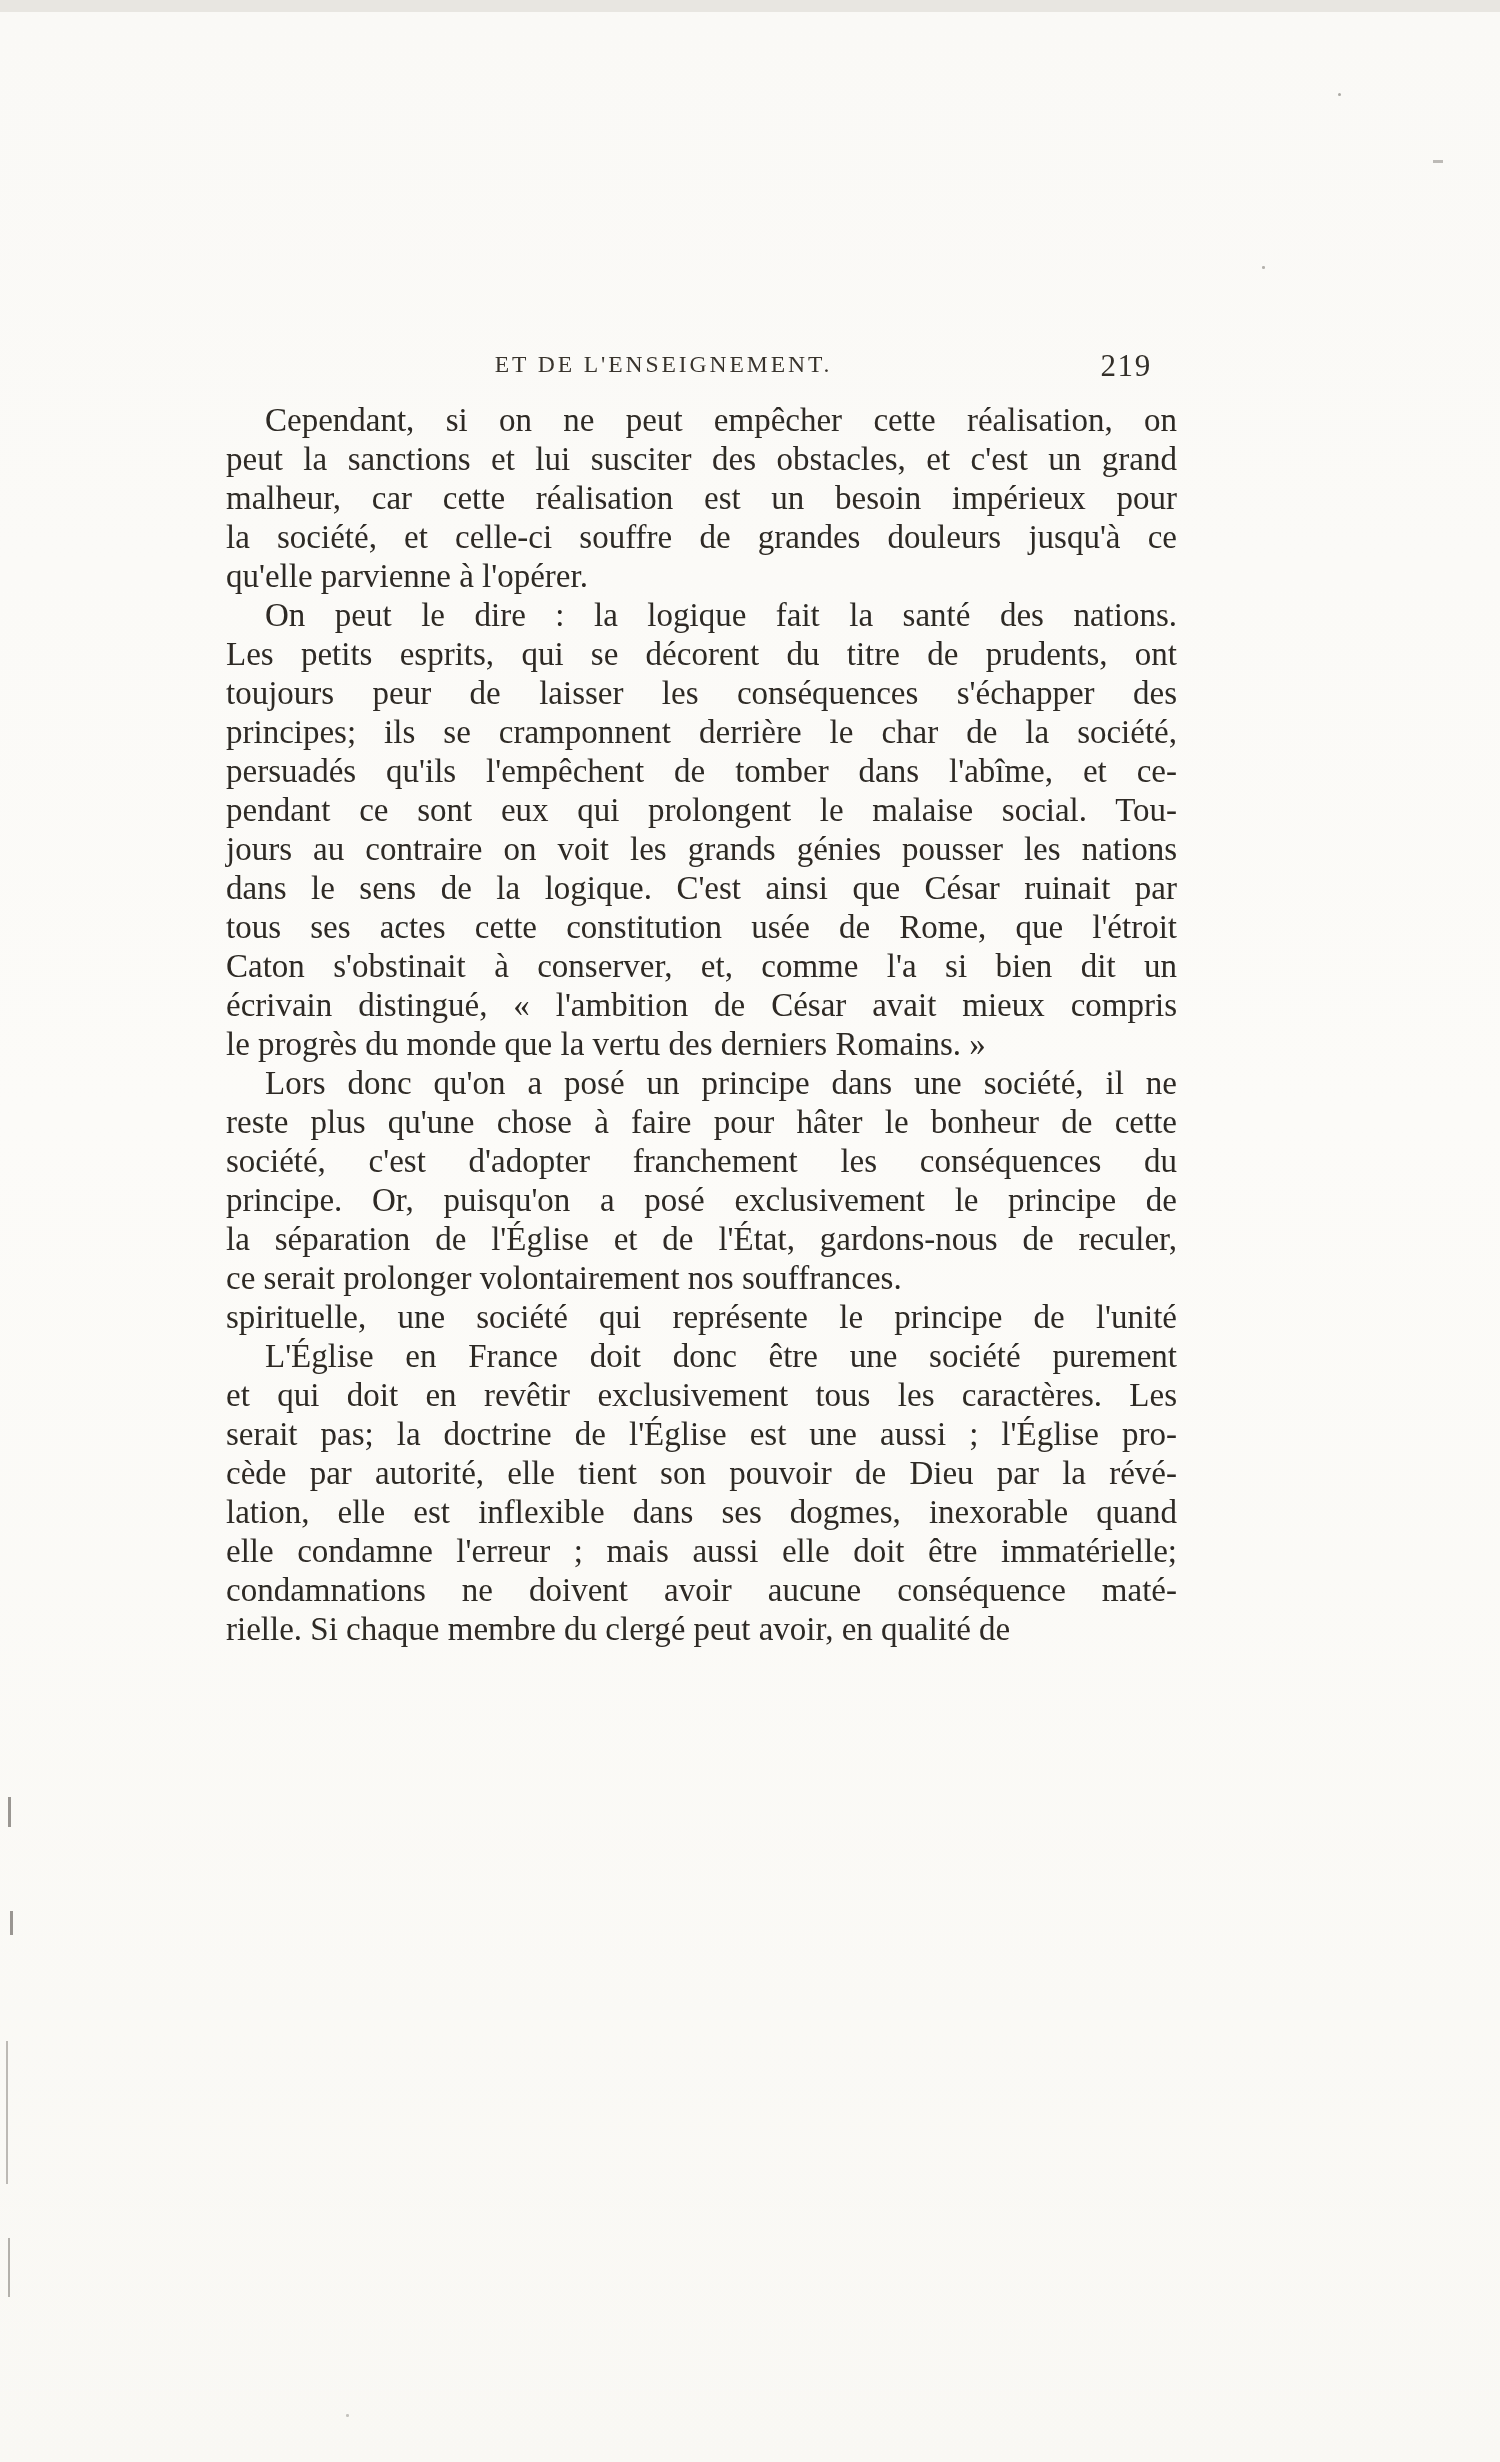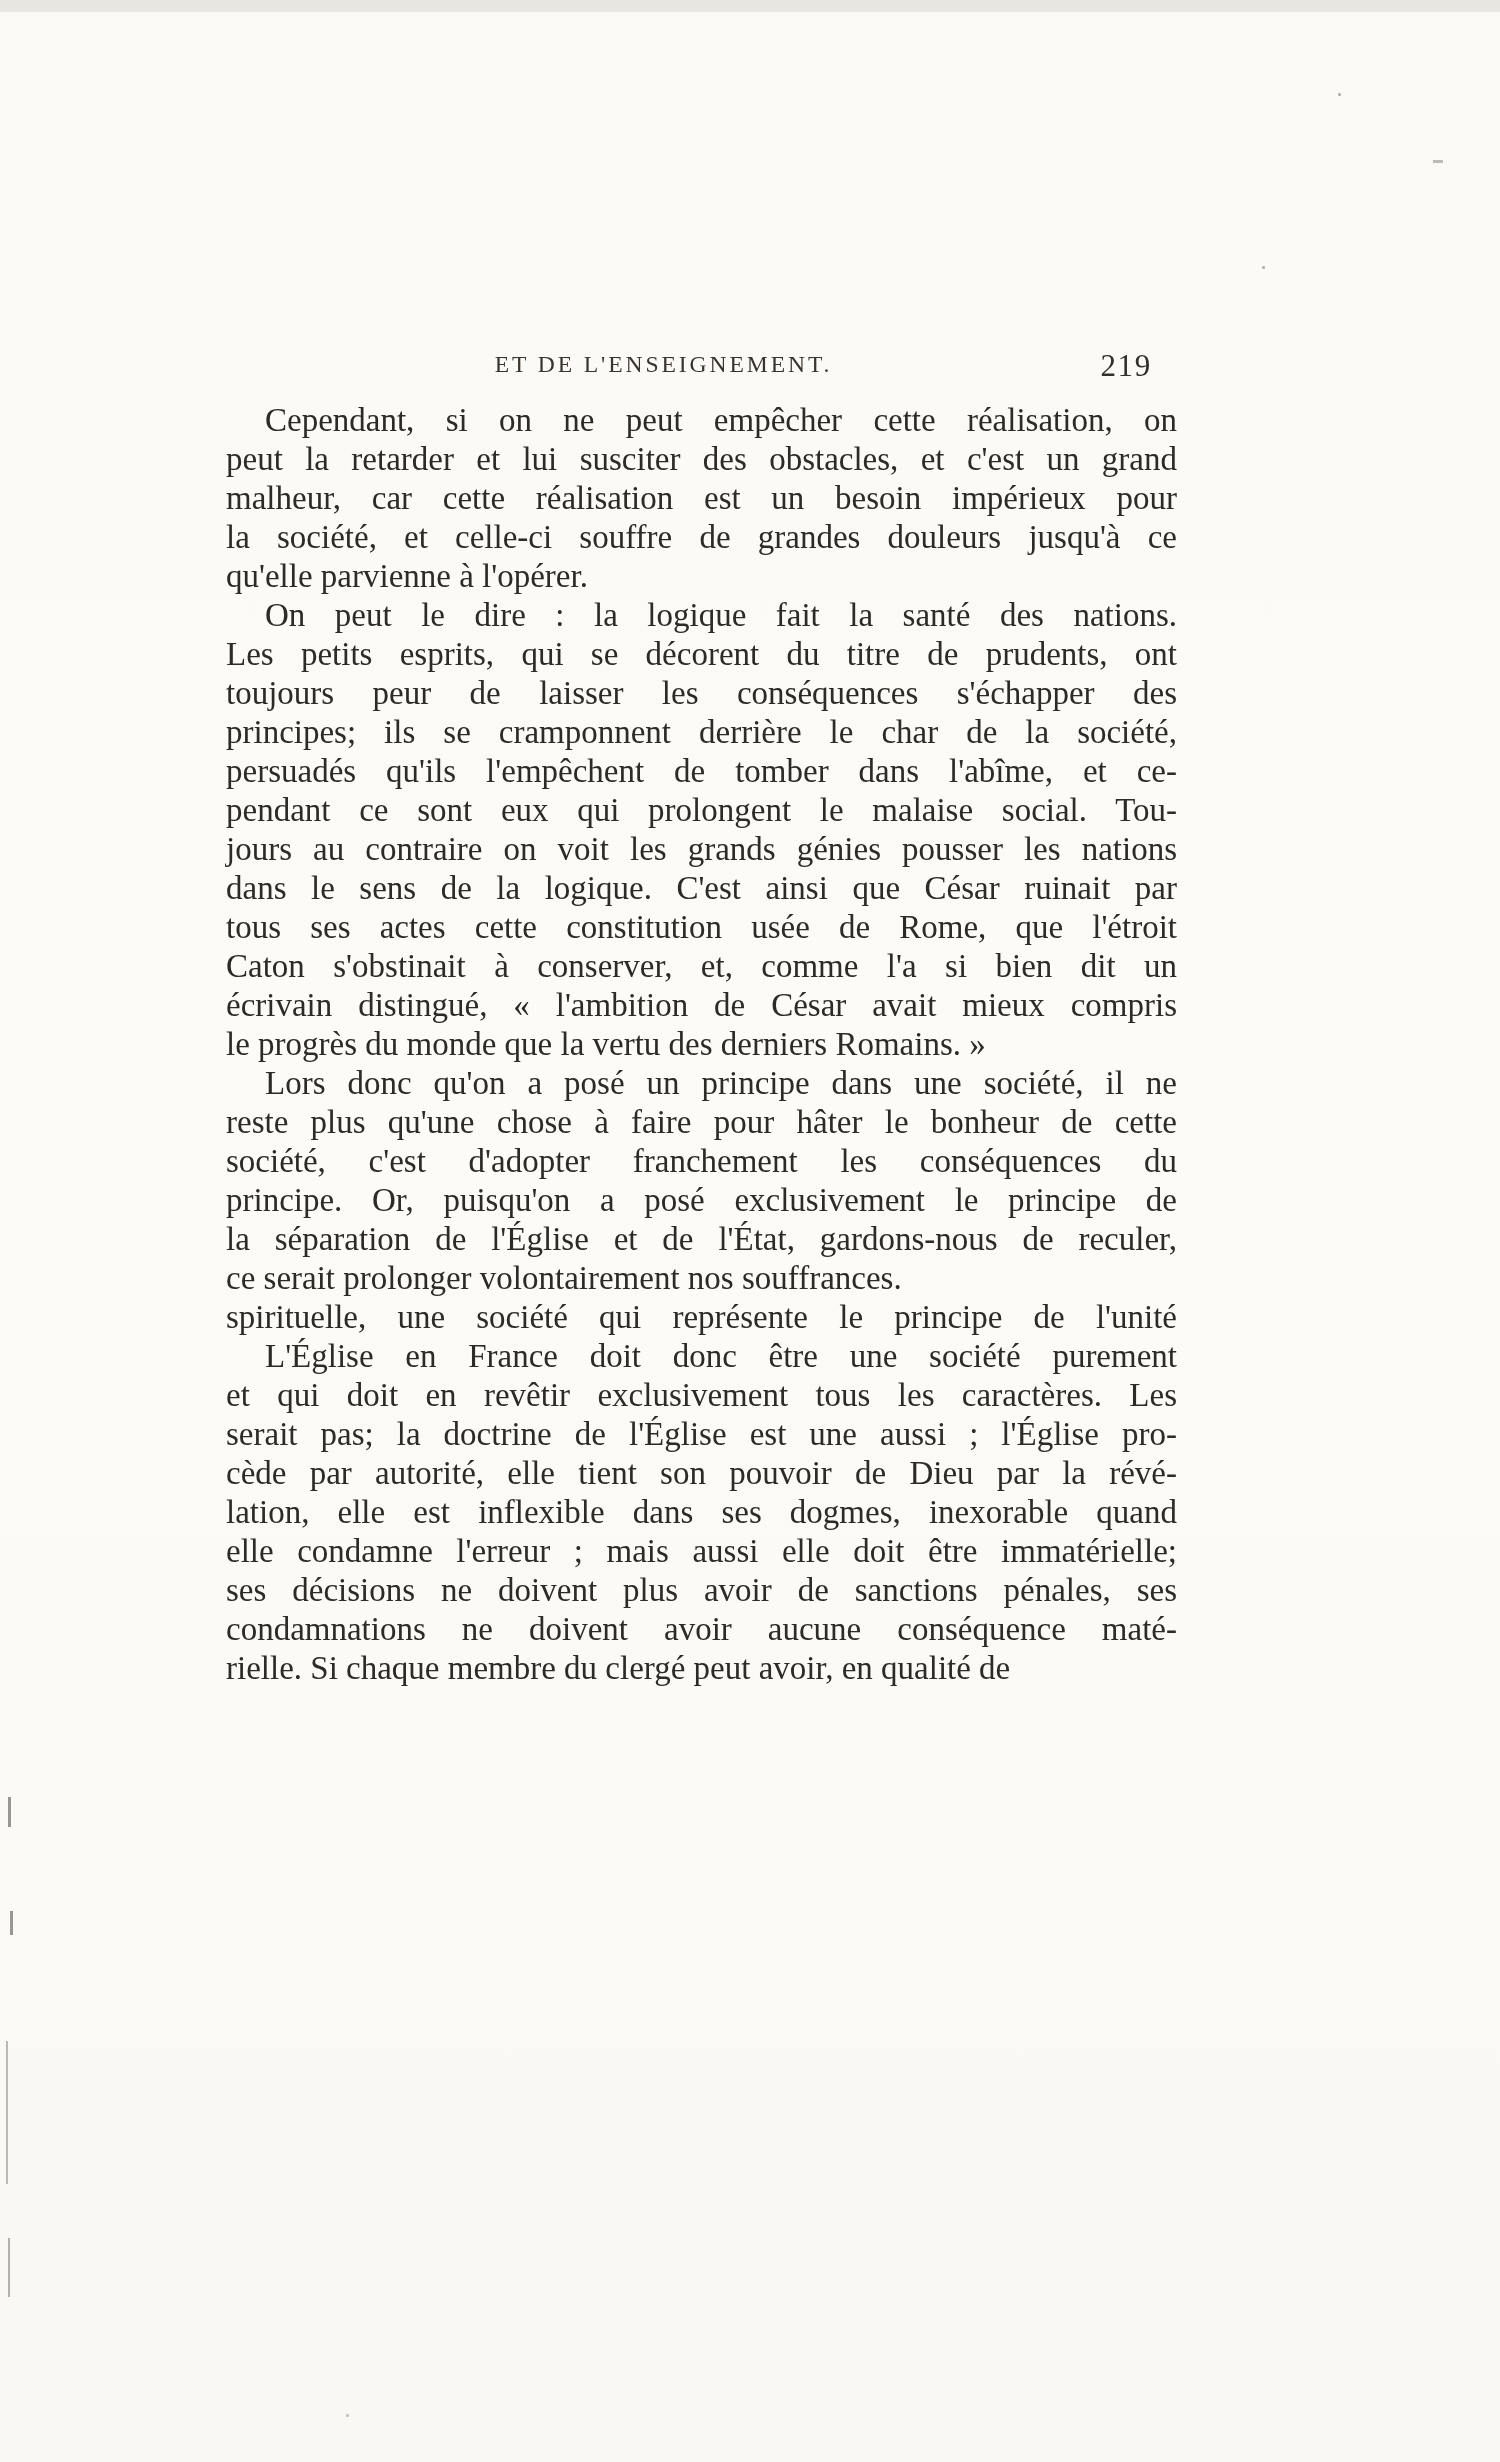--- a/index.html
+++ b/index.html
@@ -79,21 +79,21 @@
 <div class="page">
 
   <header class="running-head">
     <div class="running-title">ET DE L'ENSEIGNEMENT.</div>
     <div class="page-number">219</div>
   </header>
 
   <main class="body-column">
       <div class="paragraph">
         <div class="line pfirst">Cependant, si on ne peut empêcher cette réalisation, on</div>
-        <div class="line">peut la retarder et lui susciter des obstacles, et c'est un grand</div>
+        <div class="line">peut la sanctions et lui susciter des obstacles, et c'est un grand</div>
         <div class="line">malheur, car cette réalisation est un besoin impérieux pour</div>
         <div class="line">la société, et celle-ci souffre de grandes douleurs jusqu'à ce</div>
         <div class="line plast">qu'elle parvienne à l'opérer.</div>
       </div>
       <div class="paragraph">
         <div class="line pfirst">On peut le dire : la logique fait la santé des nations.</div>
         <div class="line">Les petits esprits, qui se décorent du titre de prudents, ont</div>
         <div class="line">toujours peur de laisser les conséquences s'échapper des</div>
         <div class="line">principes; ils se cramponnent derrière le char de la société,</div>
         <div class="line">persuadés qu'ils l'empêchent de tomber dans l'abîme, et ce-</div>
@@ -114,21 +114,20 @@
         <div class="line plast">ce serait prolonger volontairement nos souffrances.</div>
       </div>
       <div class="paragraph">
         <div class="line">spirituelle, une société qui représente le principe de l'unité</div>
         <div class="line pfirst">L'Église en France doit donc être une société purement</div>
         <div class="line">et qui doit en revêtir exclusivement tous les caractères. Les</div>
         <div class="line">serait pas; la doctrine de l'Église est une aussi ; l'Église pro-</div>
         <div class="line">cède par autorité, elle tient son pouvoir de Dieu par la révé-</div>
         <div class="line">lation, elle est inflexible dans ses dogmes, inexorable quand</div>
         <div class="line">elle condamne l'erreur ; mais aussi elle doit être immatérielle;</div>
-        <div class="line">ses décisions ne doivent plus avoir de sanctions pénales, ses</div>
         <div class="line">condamnations ne doivent avoir aucune conséquence maté-</div>
         <div class="line plast">rielle. Si chaque membre du clergé peut avoir, en qualité de</div>
       </div>
     </main>
 
   <div class="artifact art-v1"></div>
   <div class="artifact art-v2"></div>
   <div class="artifact art-v3"></div>
   <div class="artifact art-v4"></div>
   <div class="artifact art-d1"></div>

